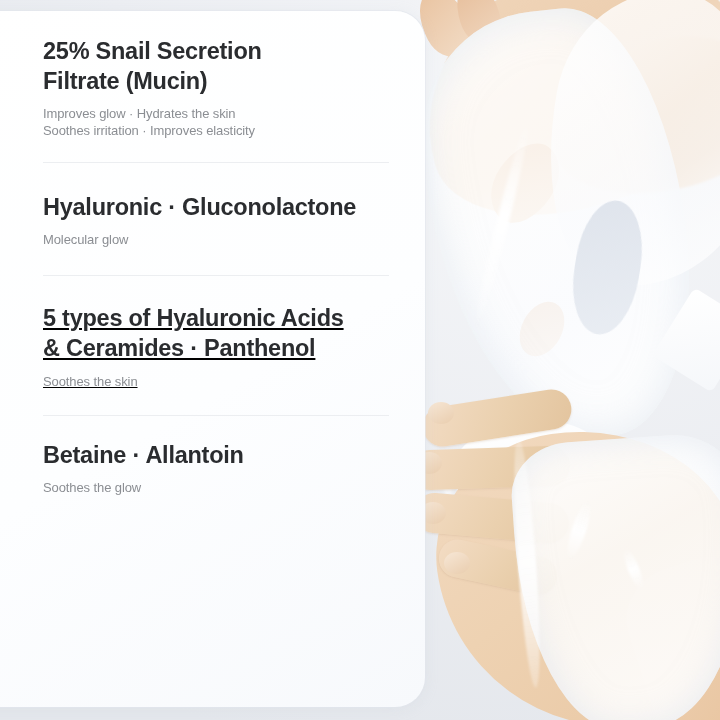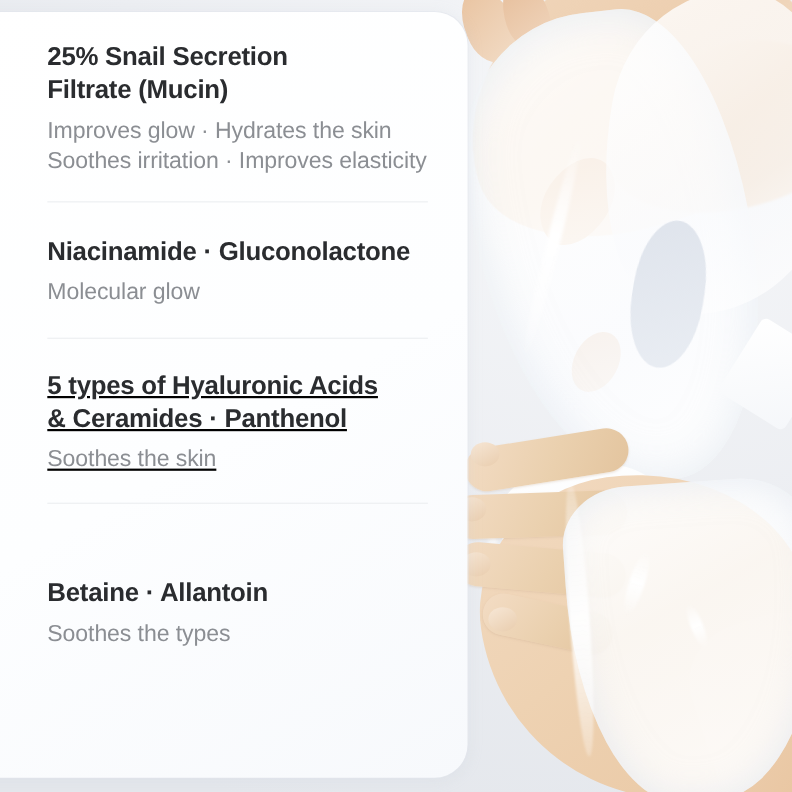--- a/index.html
+++ b/index.html
@@ -293,33 +293,33 @@
     padding: 21px 0 20px 0;
     border-bottom: 1px solid #eceef1;
   }
   .ing-block:last-child {
     border-bottom: none;
   }
   .ing-block.b1 { padding-top: 26px; padding-bottom: 22px; }
   .ing-block.b2 { padding-top: 27px; padding-bottom: 24px; }
   .ing-block.b3 { padding-top: 30px; padding-bottom: 27px; }
   .ing-block.b4 { padding-top: 28px; padding-bottom: 25px; text-decoration: underline; }
-  .ing-block.b5 { padding-top: 25px; margin-top: 41px; }
+  .ing-block.b5 { padding-top: 25px; }
 
   .ing-title {
     font-size: 23.5px;
     font-weight: bold;
     line-height: 1.26;
     color: #2a2c2f;
     letter-spacing: -0.25px;
     margin: 0 0 9px 0;
     white-space: pre-line;
   }
   .ing-desc {
-    font-size: 21px;
+    font-size: 13px;
     font-weight: normal;
     line-height: 1.32;
     color: #8b8e93;
     letter-spacing: -0.1px;
     margin: 0;
     white-space: pre-line;
   }
 </style>
 </head>
 <body>
@@ -364,29 +364,29 @@
 
     <div class="ing-block b1">
       <p class="ing-title">25% Snail Secretion
 Filtrate (Mucin)</p>
       <p class="ing-desc">Improves glow · Hydrates the skin
 Soothes irritation · Improves elasticity</p>
     </div>
 
 
     <div class="ing-block b3">
-      <p class="ing-title">Niacinamide · Gluconolactone</p>
+      <p class="ing-title">Hyaluronic · Gluconolactone</p>
       <p class="ing-desc">Molecular glow</p>
     </div>
 
     <div class="ing-block b4">
       <p class="ing-title">5 types of Hyaluronic Acids
 &amp; Ceramides · Panthenol</p>
       <p class="ing-desc">Soothes the skin</p>
     </div>
 
     <div class="ing-block b5">
       <p class="ing-title">Betaine · Allantoin</p>
-      <p class="ing-desc">Soothes the types</p>
+      <p class="ing-desc">Soothes the glow</p>
     </div>
 
   </div>
 </div>
 
 </body></html>

